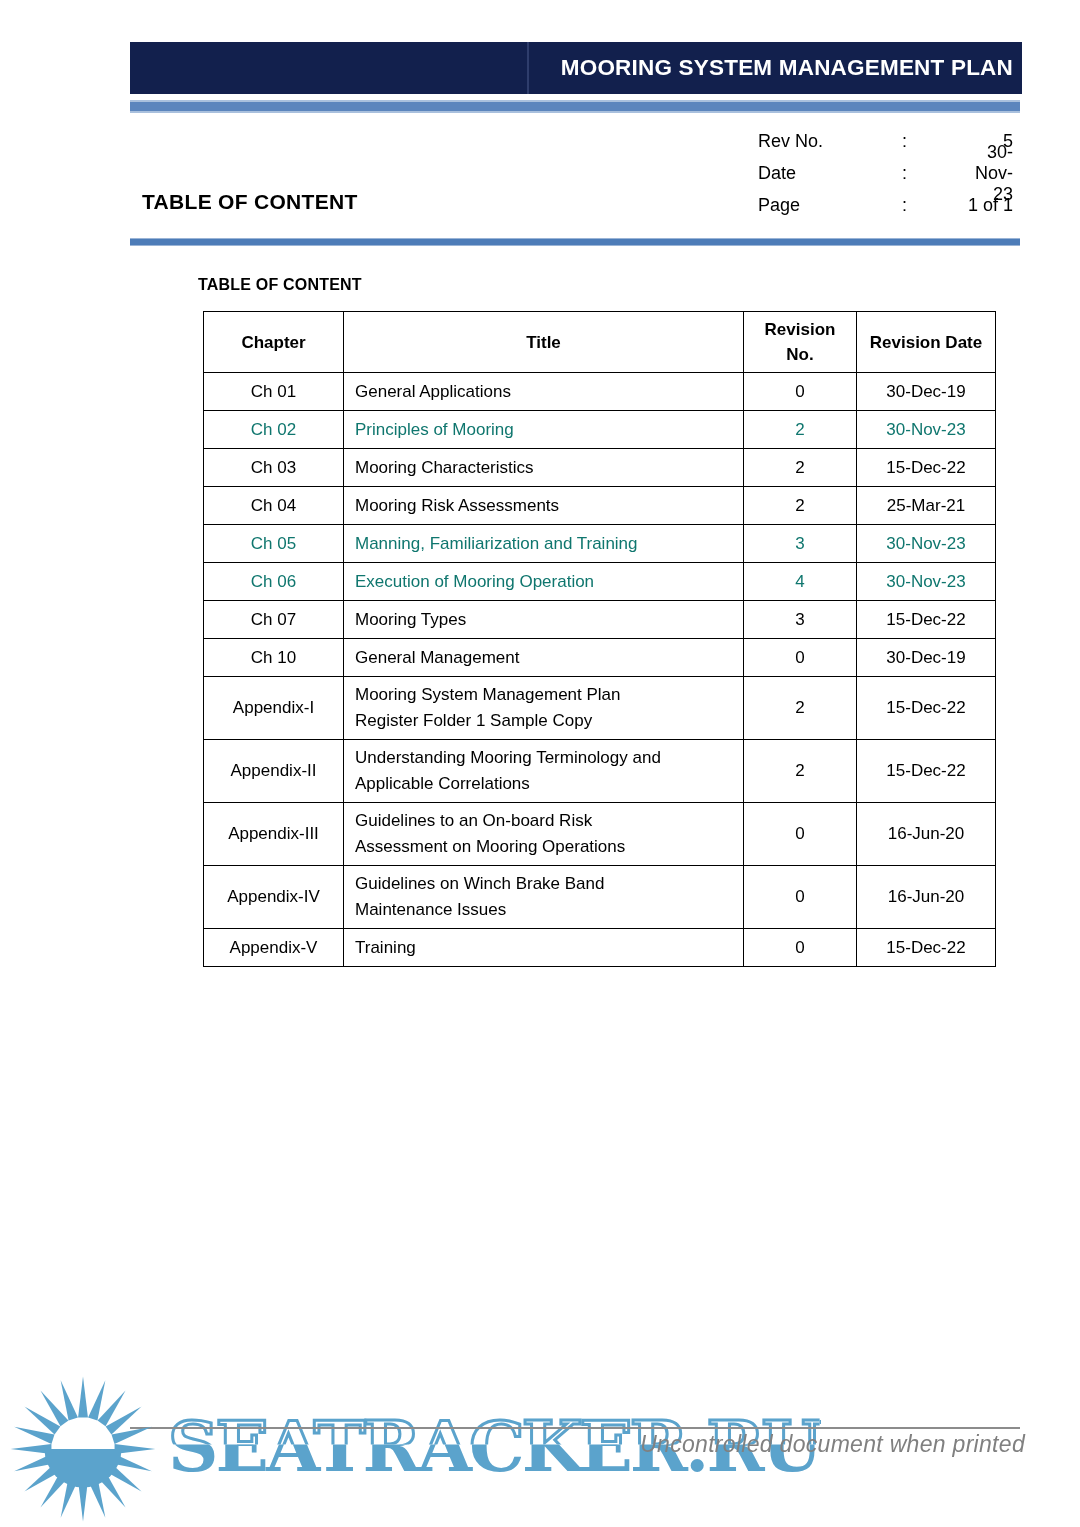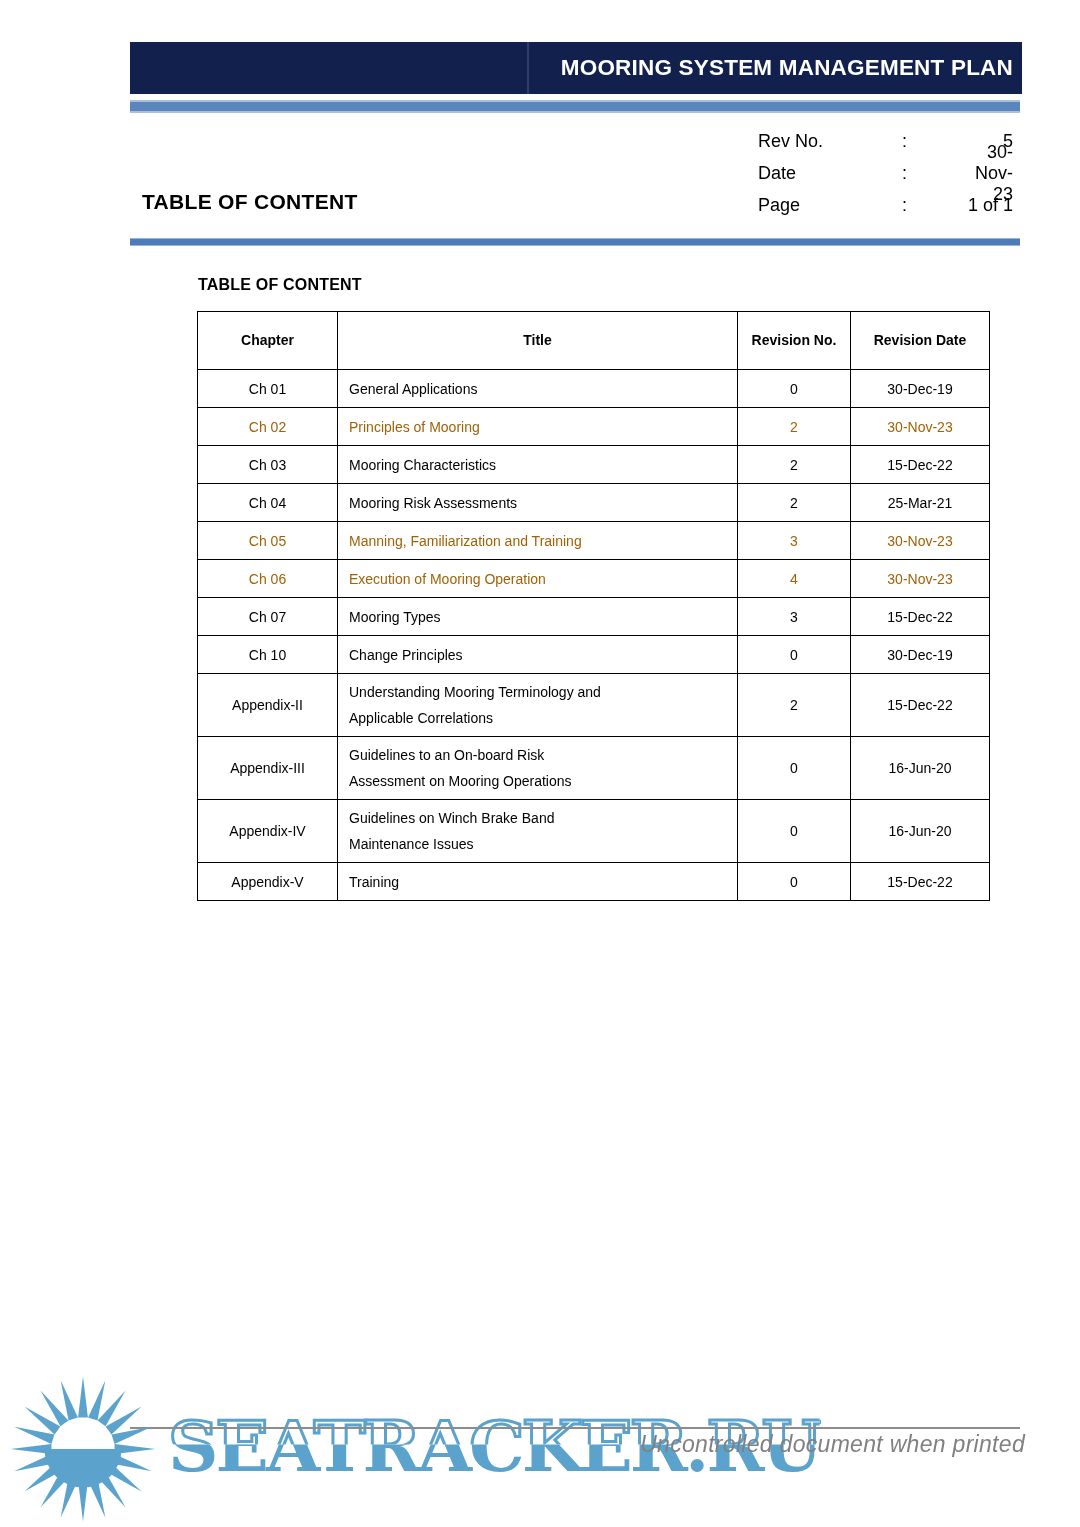--- a/index.html
+++ b/index.html
@@ -50,35 +50,35 @@
     background:#4d7cb8;
     border-top:1px solid #9ab4d6; border-bottom:1px solid #9ab4d6;
   }
 
   
   .section-title {
     position:absolute; left:198px; top:276px;
     font-size:16px; font-weight:bold; letter-spacing:.2px;
   }
   table.toc {
-    position:absolute; left:197px; top:311px; width:792px;
+    position:absolute; left:203px; top:311px; width:792px;
     border-collapse:collapse; table-layout:fixed;
-    font-size:14px;
+    font-size:17px;
   }
   .toc th, .toc td {
     border:1.5px solid #000;
     vertical-align:middle;
     line-height:26px;
     padding:5px 8px;
     text-align:center;
   }
   .toc th { font-weight:bold; height:58px; line-height:25px; }
   .toc td.c-title { text-align:left; padding-left:11px; white-space:pre-line; }
   .toc tbody tr { height:38px; }
-  .toc tr.row-red td { color:#a16207; }
+  .toc tr.row-red td { color:#0f766e; }
 
   
   .wm-layer {
     position:absolute; left:168px; top:1384px; height:126px;
     font-family:"DejaVu Serif", serif; font-weight:bold;
     font-size:70px; line-height:126px; letter-spacing:-3px;
     white-space:nowrap;
   }
   .wm-fill { color:#5ba3cc; z-index:1; }
   .wm-top  {
@@ -184,23 +184,30 @@
         <td>30-Nov-23</td>
       </tr>
       <tr>
         <td>Ch 07</td>
         <td class="c-title">Mooring Types</td>
         <td>3</td>
         <td>15-Dec-22</td>
       </tr>
       <tr>
         <td>Ch 10</td>
-        <td class="c-title">Change Principles</td>
+        <td class="c-title">General Management</td>
         <td>0</td>
         <td>30-Dec-19</td>
+      </tr>
+      <tr>
+        <td>Appendix-I</td>
+        <td class="c-title">Mooring System Management Plan
+Register Folder 1 Sample Copy</td>
+        <td>2</td>
+        <td>15-Dec-22</td>
       </tr>
       <tr>
         <td>Appendix-II</td>
         <td class="c-title">Understanding Mooring Terminology and
 Applicable Correlations</td>
         <td>2</td>
         <td>15-Dec-22</td>
       </tr>
       <tr>
         <td>Appendix-III</td>

